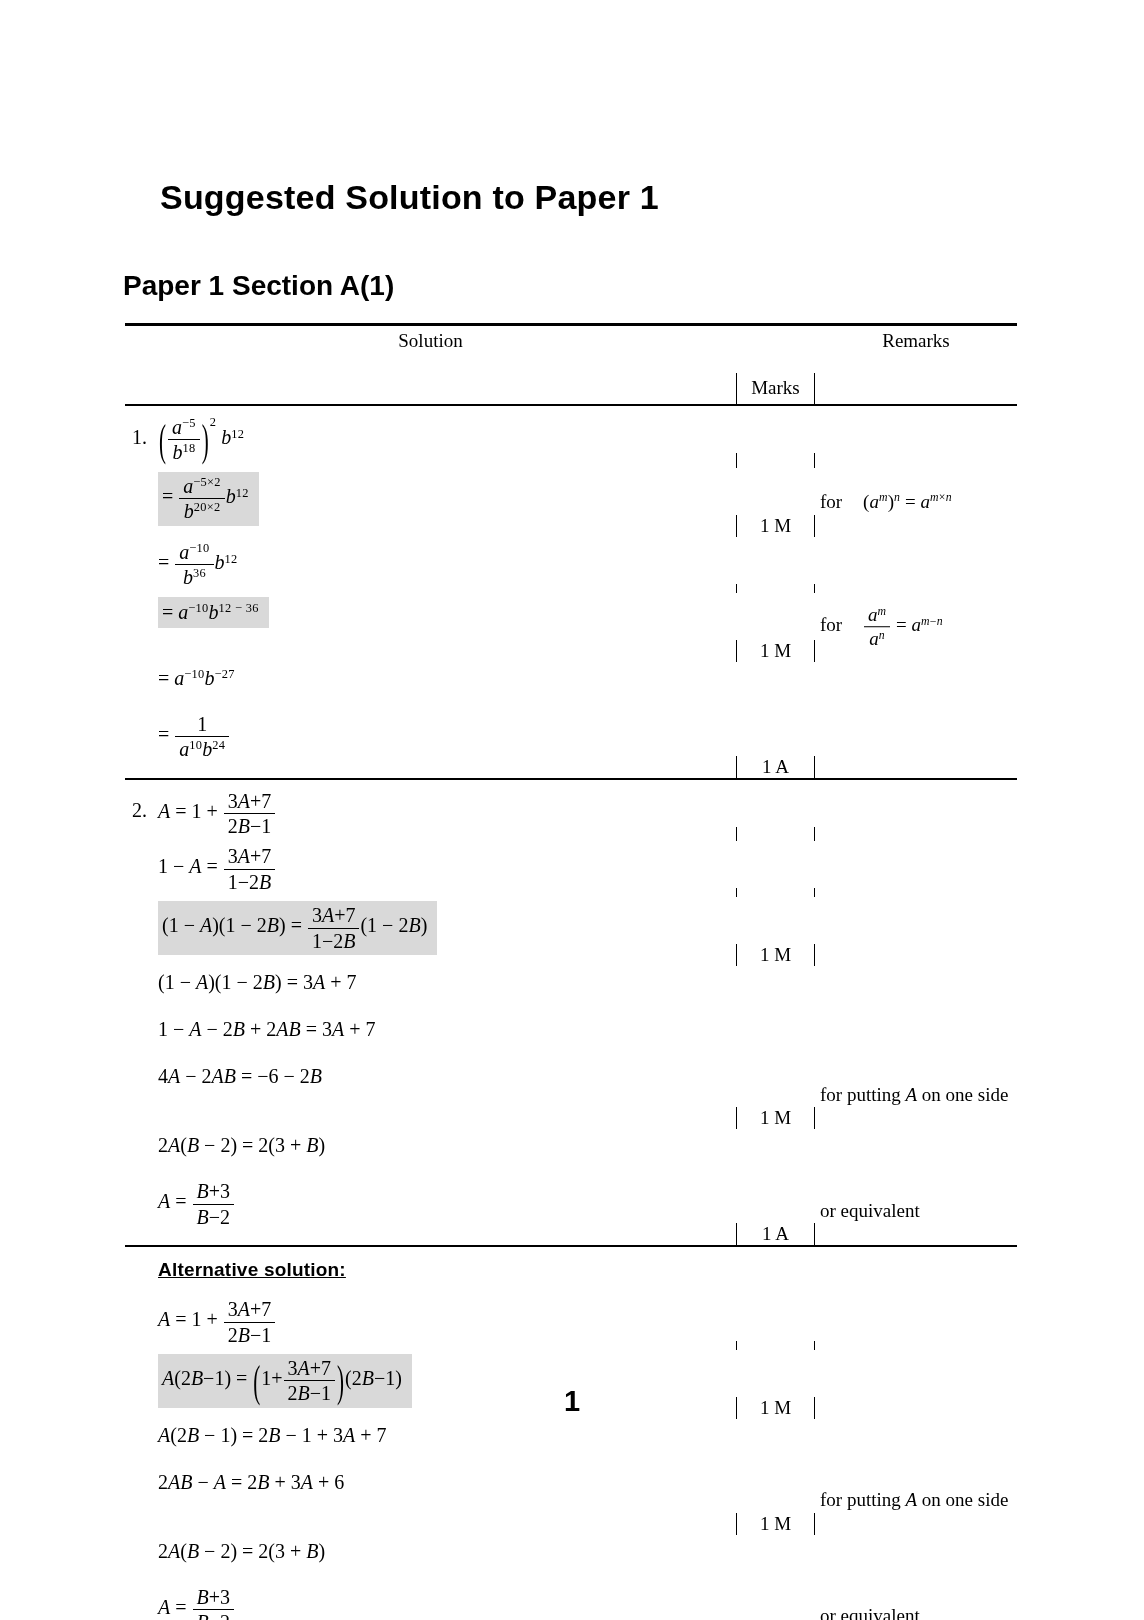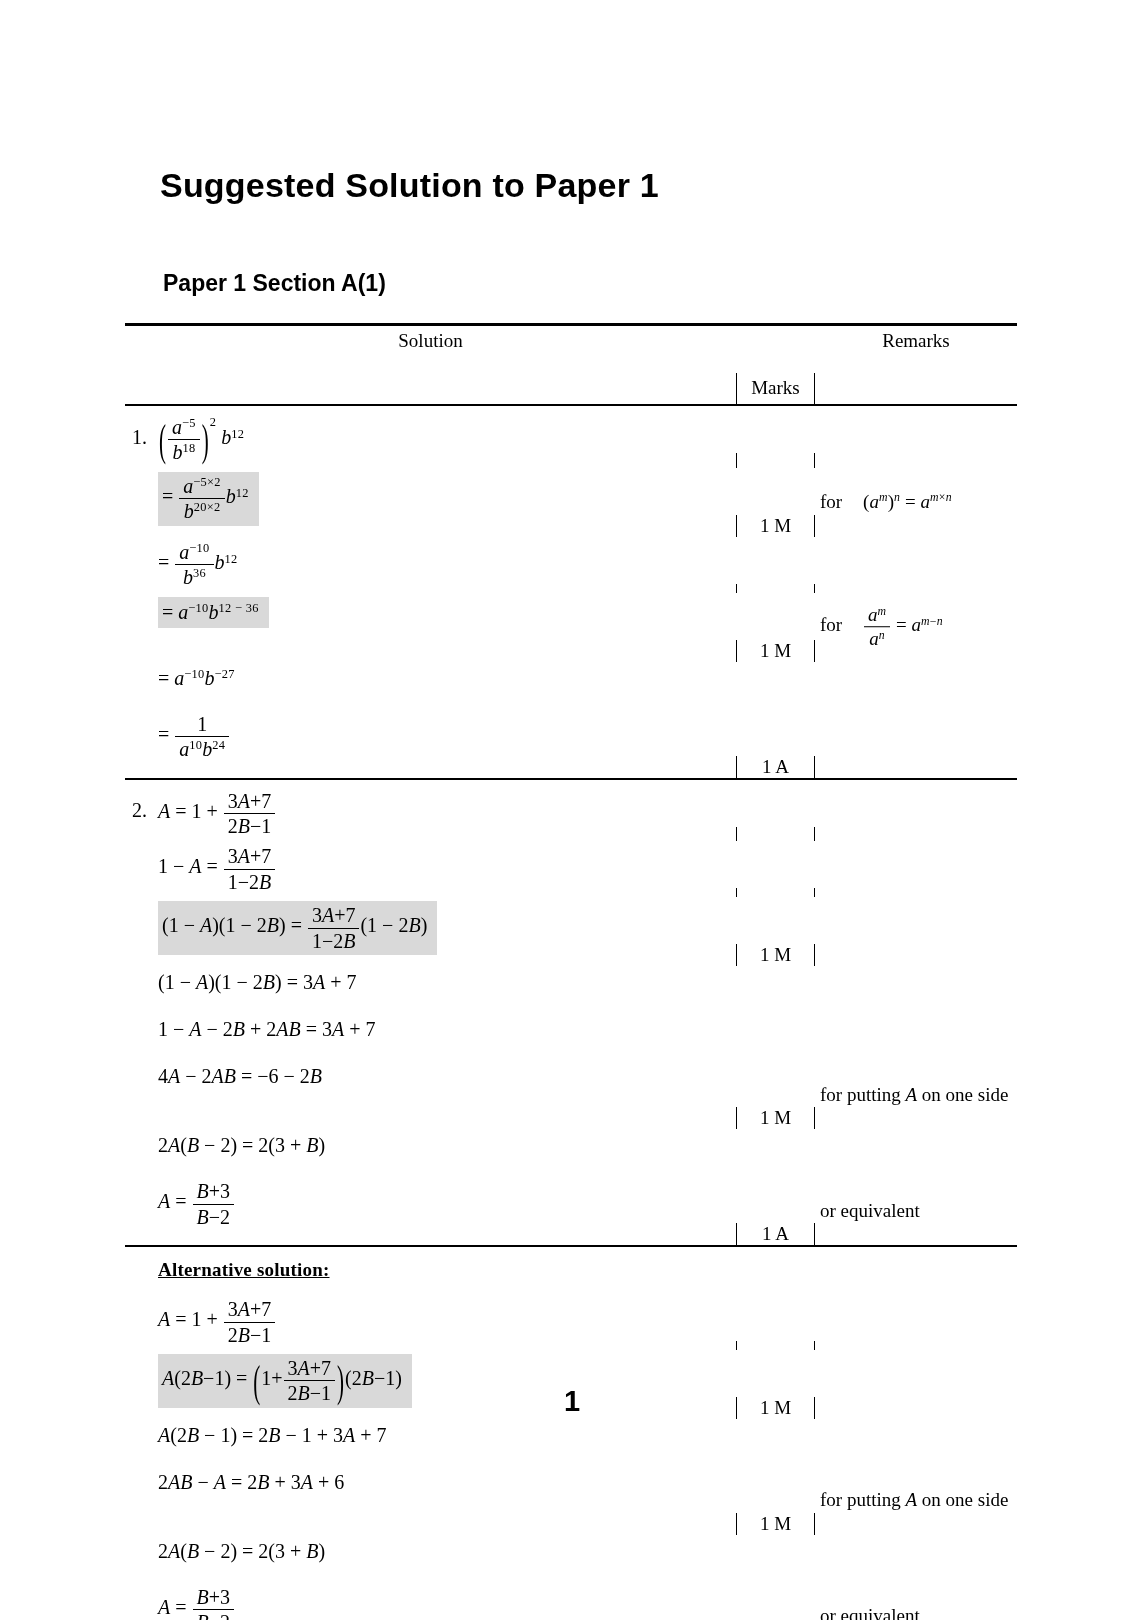--- a/index.html
+++ b/index.html
@@ -9,34 +9,33 @@
     width: 1144px;
     height: 1620px;
     background: #ffffff;
     color: #000;
     font-family: "Liberation Serif", serif;
     overflow: hidden;
   }
   .title {
     position: absolute;
     left: 160px;
-    top: 166px;
+    top: 178px;
     font-family: "Liberation Sans", sans-serif;
     font-weight: 600;
     font-size: 34px;
     letter-spacing: 0.2px;
   }
   .section {
     position: absolute;
     left: 123px;
     top: 270px;
     font-family: "Liberation Sans", sans-serif;
     font-weight: 600;
-    font-size: 23px;
-    margin-left: 40px;
+    font-size: 28px;
   }
   .soltable {
     position: absolute;
     left: 125px;
     top: 323px;
     width: 892px;
     border-top: 3px solid #000;
     border-bottom: 3px solid #000;
   }
   .grid {
@@ -76,21 +75,21 @@
     line-height: 1.2;
   }
   .pnum {
     position: absolute;
     left: 7px;
     top: 50%;
     transform: translateY(-50%);
     font-size: 20px;
   }
   .altlabel {
-    font-family: Liberation Serif, serif;
+    font-family: Liberation Sans, sans-serif;
     font-weight: 700;
     font-size: 19px;
     text-decoration: underline;
     letter-spacing: 0.2px;
   }
   
   .m i { font-style: italic; }
   .m sup, .rwrap sup {
     font-size: 0.62em;
     vertical-align: 0.55em;

